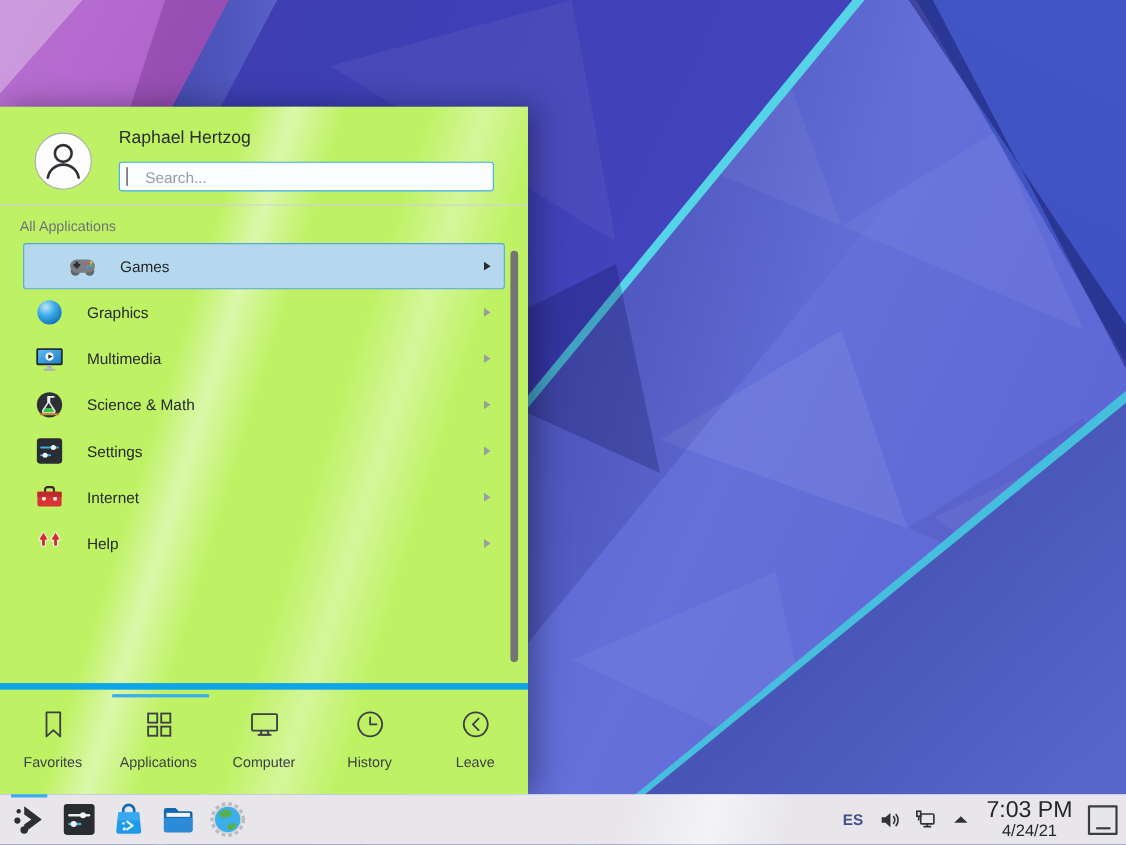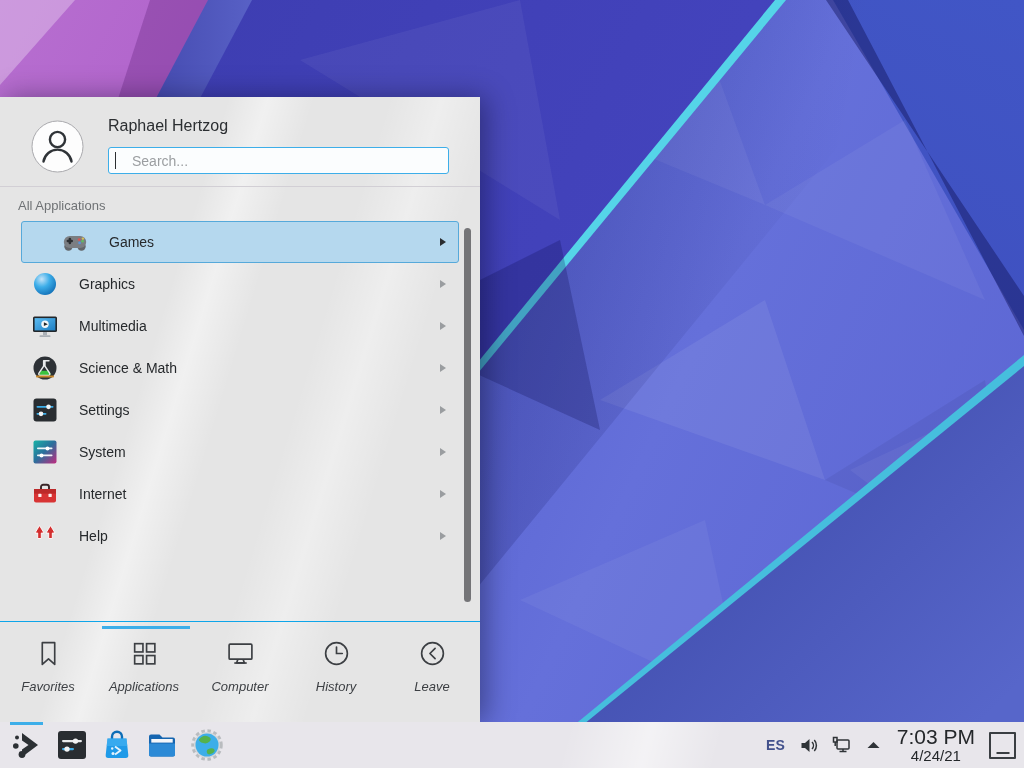--- a/index.html
+++ b/index.html
@@ -34,21 +34,21 @@
     background:linear-gradient(90deg,#2a2a90 0%,#7e8ef2 45%,#2a2a90 100%);}
   .wp-f1{clip-path:polygon(560px 120px,705px 40px,765px 205px);background:rgba(255,255,255,.06);}
   .wp-f2{clip-path:polygon(765px 205px,905px 120px,985px 300px);background:rgba(255,255,255,.05);}
   .wp-f3{clip-path:polygon(600px 400px,765px 300px,825px 480px);background:rgba(255,255,255,.07);}
   .wp-f4{clip-path:polygon(825px 480px,985px 380px,1012px 560px);background:rgba(0,0,40,.06);}
   .wp-f5{clip-path:polygon(520px 600px,705px 520px,745px 705px);background:rgba(255,255,255,.05);}
   .wp-f6{clip-path:polygon(850px 470px,1000px 400px,1024px 600px);background:rgba(255,255,255,.05);}
 
   
   .kickoff{position:absolute;left:0;top:97px;width:480px;height:625px;
-    background:#e5e5e5;box-shadow:6px 0 26px rgba(0,0,20,.38);color:#26292c;}
+    background:#bef264;box-shadow:6px 0 26px rgba(0,0,20,.38);color:#26292c;}
   .kickoff::before{content:'';position:absolute;inset:0;pointer-events:none;
     background:
       linear-gradient(107deg,transparent 34%,rgba(255,255,255,.45) 40%,transparent 47%),
       linear-gradient(107deg,transparent 58%,rgba(255,255,255,.35) 66%,transparent 74%);}
   .k-header{position:absolute;left:0;top:0;right:0;height:89px;}
   .k-avatar{position:absolute;left:31px;top:23px;width:53px;height:53px;}
   .k-username{position:absolute;left:108px;top:20px;font-size:16px;color:#2b2e31;}
   .k-search{position:absolute;left:108px;top:50px;width:341px;height:27px;
     border:1px solid #3daee9;border-radius:3px;background:#fbfdfe;
     font-family:"Liberation Sans",sans-serif;font-size:14px;color:#26292c;padding:0 23px;outline:none;}
@@ -64,21 +64,21 @@
   .mi-icon{width:26px;height:26px;flex:0 0 26px;display:flex;}
   .mi-icon svg{width:26px;height:26px;}
   .mi-label{margin-left:21px;font-size:14px;color:#26292c;}
   .mi-arrow{margin-left:auto;width:0;height:0;border-top:4.5px solid transparent;
     border-bottom:4.5px solid transparent;border-left:6px solid #9a9da0;}
   .menu-item.selected .mi-arrow{border-left-color:#2a2d30;}
 
   .k-scrollbar{position:absolute;right:9px;top:131px;width:7px;height:374px;
     background:#747477;border-radius:3.5px;}
 
-  .k-tabbar{position:absolute;left:0;right:0;bottom:0;height:101px;border-top:1px solid #0ea5e9;font-style:italic;}
+  .k-tabbar{position:absolute;left:0;right:0;bottom:0;height:101px;border-top:6px solid #0ea5e9;}
   .k-tab-indicator{position:absolute;left:102px;top:4px;width:88px;height:3px;background:#3daee9;}
   .k-tabs{display:flex;height:100%;padding-top:17px;}
   .k-tab{flex:1 1 0;display:flex;flex-direction:column;align-items:center;gap:7px;}
   .k-tab svg{width:29px;height:29px;}
   .k-tab-label{font-size:13px;color:#3c3f43;}
 
   
   .taskbar{position:absolute;left:0;right:0;bottom:0;height:46px;background:#e8e6eb;
     display:flex;align-items:center;padding:0 4px 0 4px;}
   .taskbar::before{content:'';position:absolute;inset:0;pointer-events:none;
@@ -224,40 +224,20 @@
             <rect x="4.5" y="8.9" width="17" height="1.9" rx=".95" fill="#3daee9"></rect>
             <circle cx="16.5" cy="9.85" r="2.3" fill="#f2f3f4"></circle>
             <rect x="4.5" y="15.9" width="10" height="1.9" rx=".95" fill="#3daee9"></rect>
             <circle cx="9" cy="16.85" r="2.3" fill="#f2f3f4"></circle>
           </svg>
         </span>
         <span class="mi-label">Settings</span>
         <span class="mi-arrow"></span>
       </div>
 
-      <div class="menu-item">
-        <span class="mi-icon">
-          <svg viewBox="0 0 26 26">
-            <defs>
-                <linearGradient id="sysg" x1="0" y1="0" x2="1" y2="1">
-              <stop offset="0%" stop-color="#17b3a6"></stop>
-                  <stop offset="48%" stop-color="#2b6f9c"></stop>
-                  <stop offset="100%" stop-color="#c22a7f"></stop>
-            </linearGradient>
-              </defs>
-            <rect x="1.5" y="1.5" width="23" height="23" rx="2" fill="url(#sysg)"></rect>
-            <rect x="5" y="8.6" width="15.5" height="1.6" rx=".8" fill="#fff" opacity=".92"></rect>
-            <circle cx="15.5" cy="9.4" r="2" fill="#fff"></circle>
-            <rect x="5" y="15.6" width="15.5" height="1.6" rx=".8" fill="#fff" opacity=".92"></rect>
-            <circle cx="9.5" cy="16.4" r="2" fill="#fff"></circle>
-          </svg>
-        </span>
-        <span class="mi-label">System</span>
-        <span class="mi-arrow"></span>
-      </div>
 
       <div class="menu-item">
         <span class="mi-icon">
           <svg viewBox="0 0 26 26">
             <path d="M9 9 v-3 a2.2 2.2 0 0 1 2.2-2.2 h3.6 a2.2 2.2 0 0 1 2.2 2.2 v3" fill="none" stroke="#3a2527" stroke-width="1.9"></path>
             <rect x="2" y="8" width="22" height="13.5" rx="2" fill="#d83434"></rect>
             <rect x="2" y="8" width="22" height="4.6" fill="#bc2a2a"></rect>
             <rect x="6.3" y="12.8" width="3.2" height="3.2" rx=".6" fill="#fff" opacity=".92"></rect>
             <rect x="16.5" y="12.8" width="3.2" height="3.2" rx=".6" fill="#fff" opacity=".92"></rect>
           </svg>

